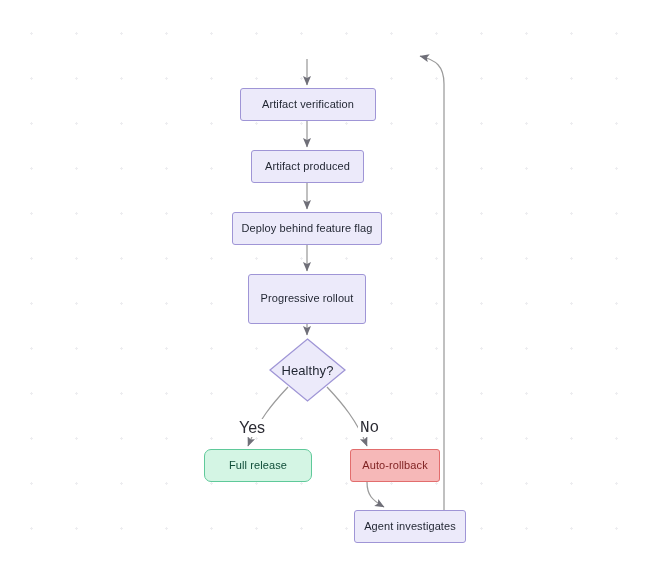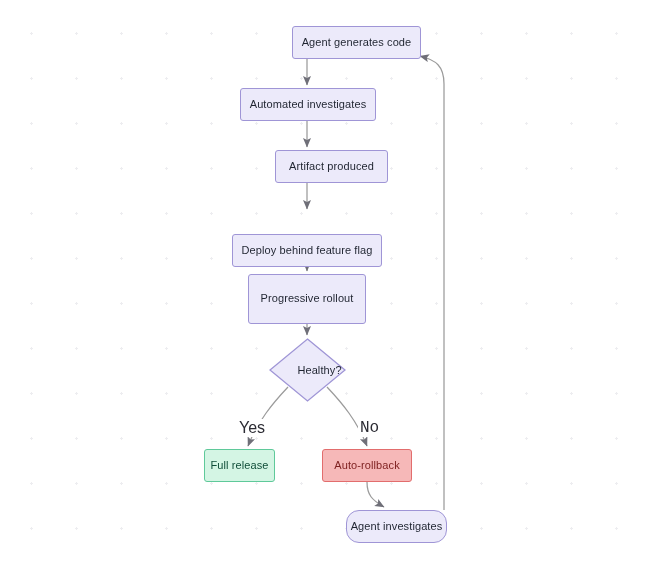--- a/index.html
+++ b/index.html
@@ -48,42 +48,43 @@
   }
   .node.success {
     background: #d4f5e4;
     border: 1px solid #5fc99a;
     color: #0f4d38;
   }
   .node.danger {
     background: #f6b8b8;
     border: 1px solid #e26d6d;
     color: #7d1f1f;
+    margin-left: 28px;
   }
   .diamond-wrap {
     position: absolute;
     z-index: 2;
   }
   .diamond-shape {
     position: absolute;
     left: 0;
     top: 0;
     width: 100%;
     height: 100%;
   }
   .diamond-label {
     position: absolute;
-    left: 12px;
+    left: 0;
     top: 0;
     width: 100%;
     height: 100%;
     display: flex;
     align-items: center;
     justify-content: center;
-    font-size: 11px;
+    font-size: 13px;
     color: #1f2430;
     letter-spacing: 0.1px;
     white-space: nowrap;
   }
   .edge-label {
     position: absolute;
     font-size: 16px;
     color: #2b2b33;
     background: #ffffff;
     padding: 0 2px;
@@ -109,56 +110,53 @@
       <path d="M 307,183 C 307,194 307,200 307,209" marker-end="url(#arrowhead)"></path>
       <path d="M 307,245 C 307,256 307,262 307,271" marker-end="url(#arrowhead)"></path>
       <path d="M 307,307 C 307,320 307,326 307,335" marker-end="url(#arrowhead)"></path>
       <path d="M 288,387 C 272,404 258,421 248,446" marker-end="url(#arrowhead)"></path>
       <path d="M 327,387 C 343,404 357,421 367,446" marker-end="url(#arrowhead)"></path>
       <path d="M 367,482 C 367,495 372,500 384,507" marker-end="url(#arrowhead)"></path>
       <path d="M 444,510 C 444,430 444,120 444,84 C 444,66 436,60 420,56" marker-end="url(#arrowhead)"></path>
     </g>
   </svg>
 
-  <div class="node process" style="left:292px; top:26px; width:129px; height:33px;">
-    <span>Agent generates code</span>
+
+  <div class="node process" style="left:240px; top:88px; width:136px; height:33px;">
+    <span>Artifact verification</span>
   </div>
 
-  <div class="node process" style="left:240px; top:88px; width:136px; height:33px;">
-    <span>Automated investigates</span>
-  </div>
-
-  <div class="node process" style="left:251px; top:150px; width:113px; height:33px;margin-left:24px;">
+  <div class="node process" style="left:251px; top:150px; width:113px; height:33px;">
     <span>Artifact produced</span>
   </div>
 
-  <div class="node process" style="left:232px; top:212px; width:150px; height:33px;margin-top:22px;">
+  <div class="node process" style="left:232px; top:212px; width:150px; height:33px;">
     <span>Deploy behind feature flag</span>
   </div>
 
   <div class="node process" style="left:248px; top:274px; width:118px; height:50px;">
     <span>Progressive rollout</span>
   </div>
 
   <div class="diamond-wrap" style="left:269px; top:338px; width:77px; height:64px;">
     <svg class="diamond-shape" viewBox="0 0 77 64" preserveAspectRatio="none">
       <polygon points="38.5,1 76,32 38.5,63 1,32" fill="#eceafa" stroke="#9f95d6" stroke-width="1.3"></polygon>
     </svg>
     <div class="diamond-label">Healthy?</div>
   </div>
 
-  <div class="node success" style="left:204px; top:449px; width:71px; height:33px;">
+  <div class="node success" style="left:204px; top:449px; width:108px; height:33px;border-radius:7px;">
     <span>Full release</span>
   </div>
 
   <div class="node danger" style="left:322px; top:449px; width:90px; height:33px;">
     <span>Auto-rollback</span>
   </div>
 
-  <div class="node process" style="left:346px; top:510px; width:101px; height:33px;border-radius:13px;">
+  <div class="node process" style="left:354px; top:510px; width:112px; height:33px;">
     <span>Agent investigates</span>
   </div>
 
   <div class="edge-label" style="left:237px; top:419px;">Yes</div>
 
   <div class="edge-label" style="left:358px; top:419px;font-family:Liberation Mono, monospace;">No</div>
 
 </div>
 
 </body></html>

